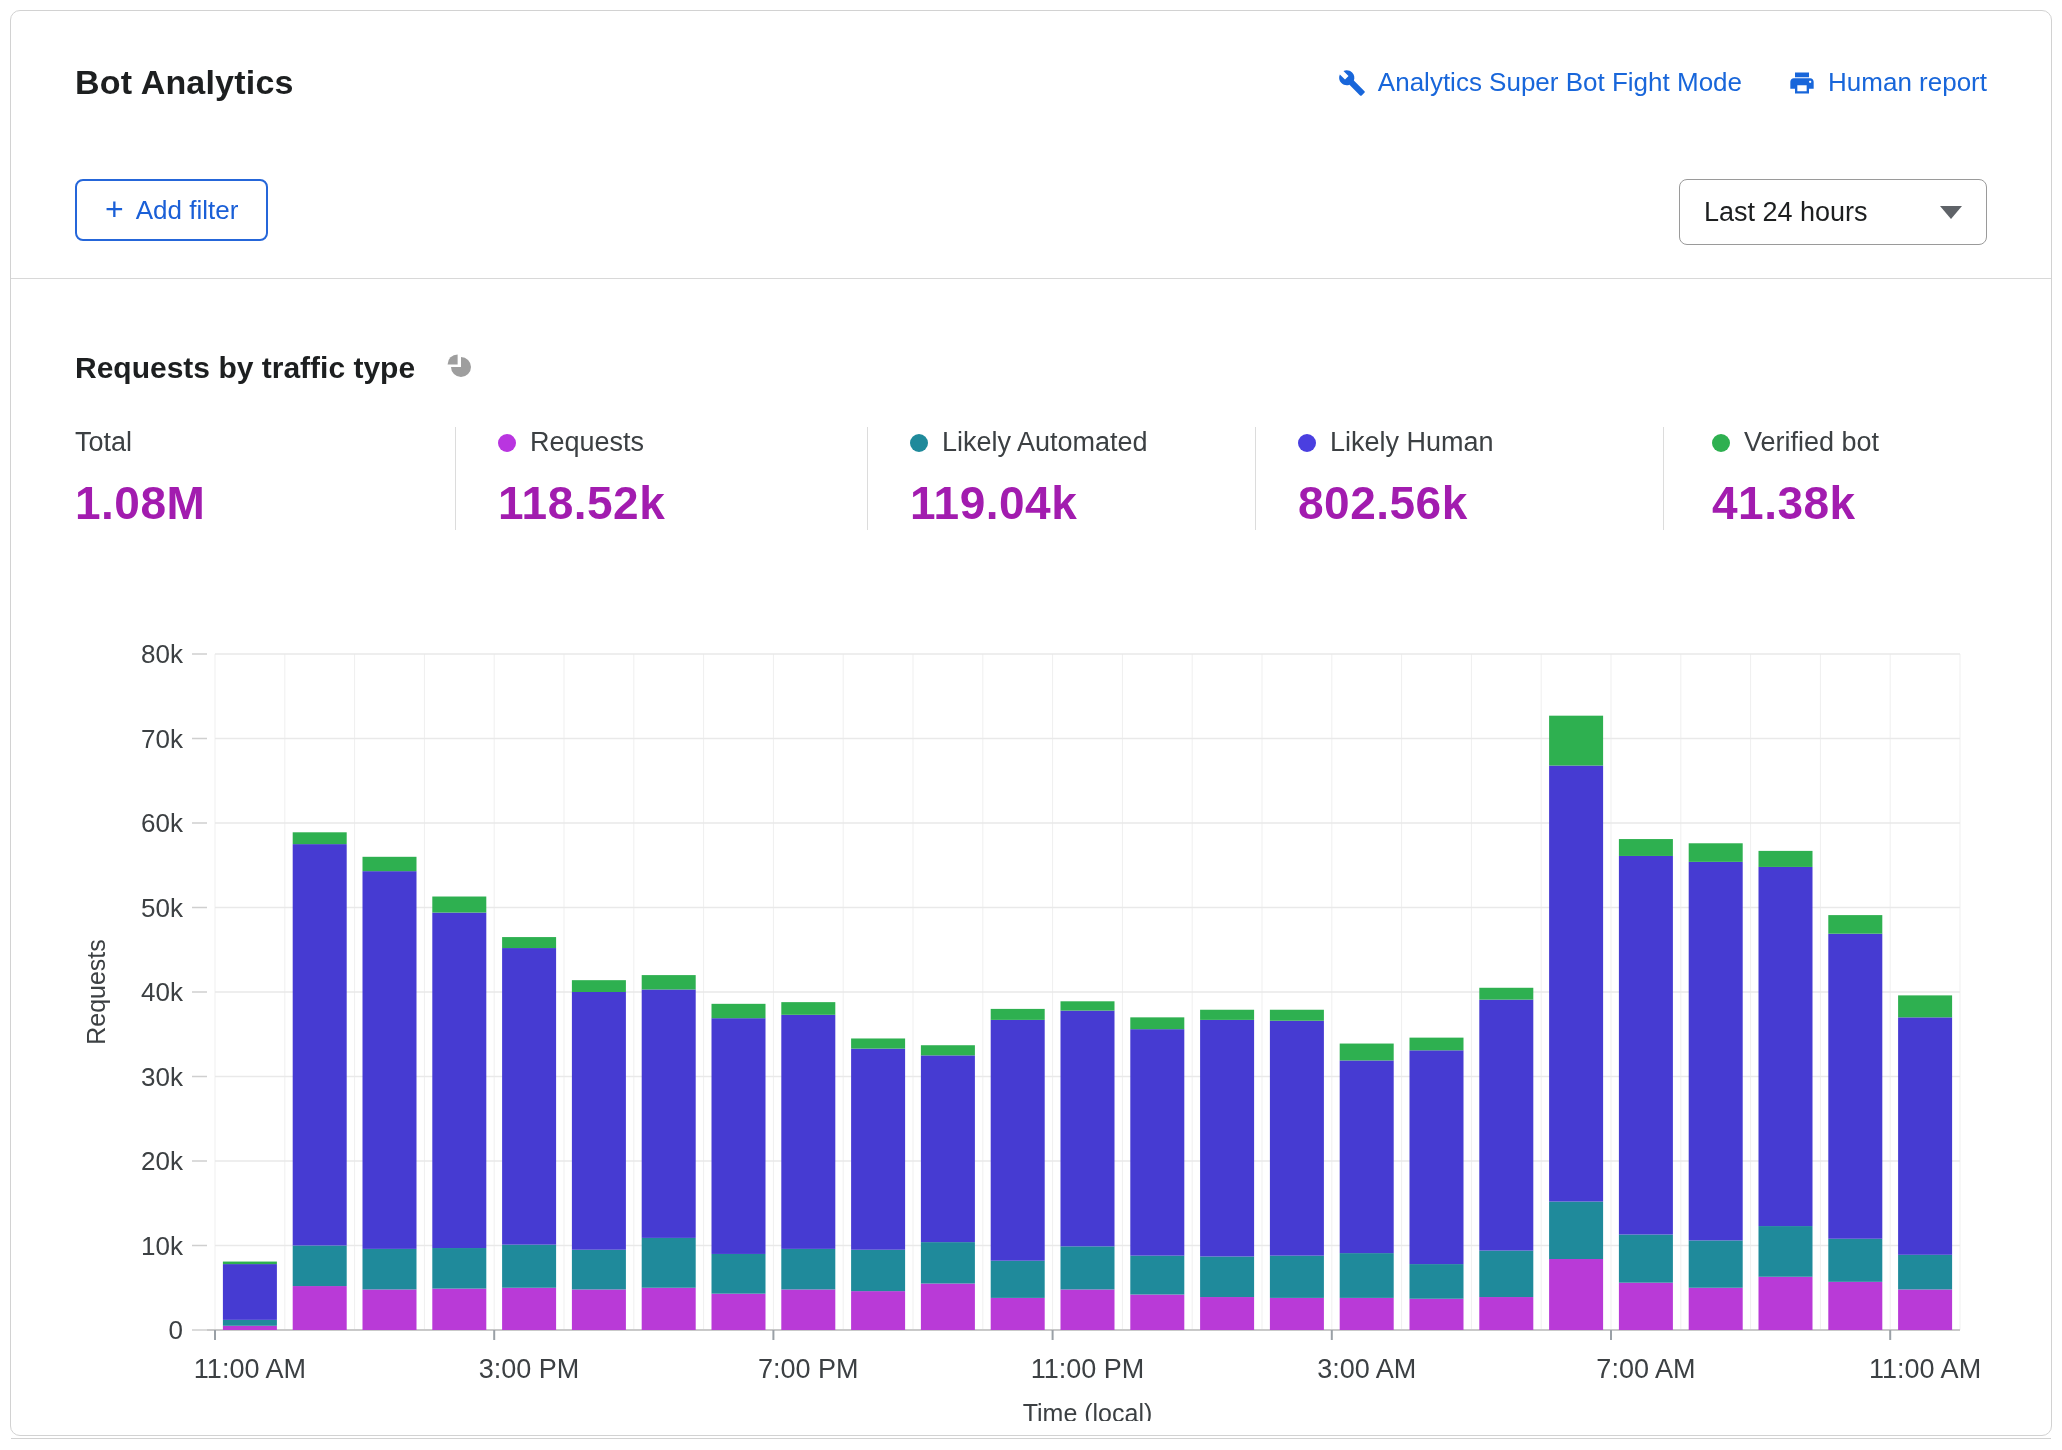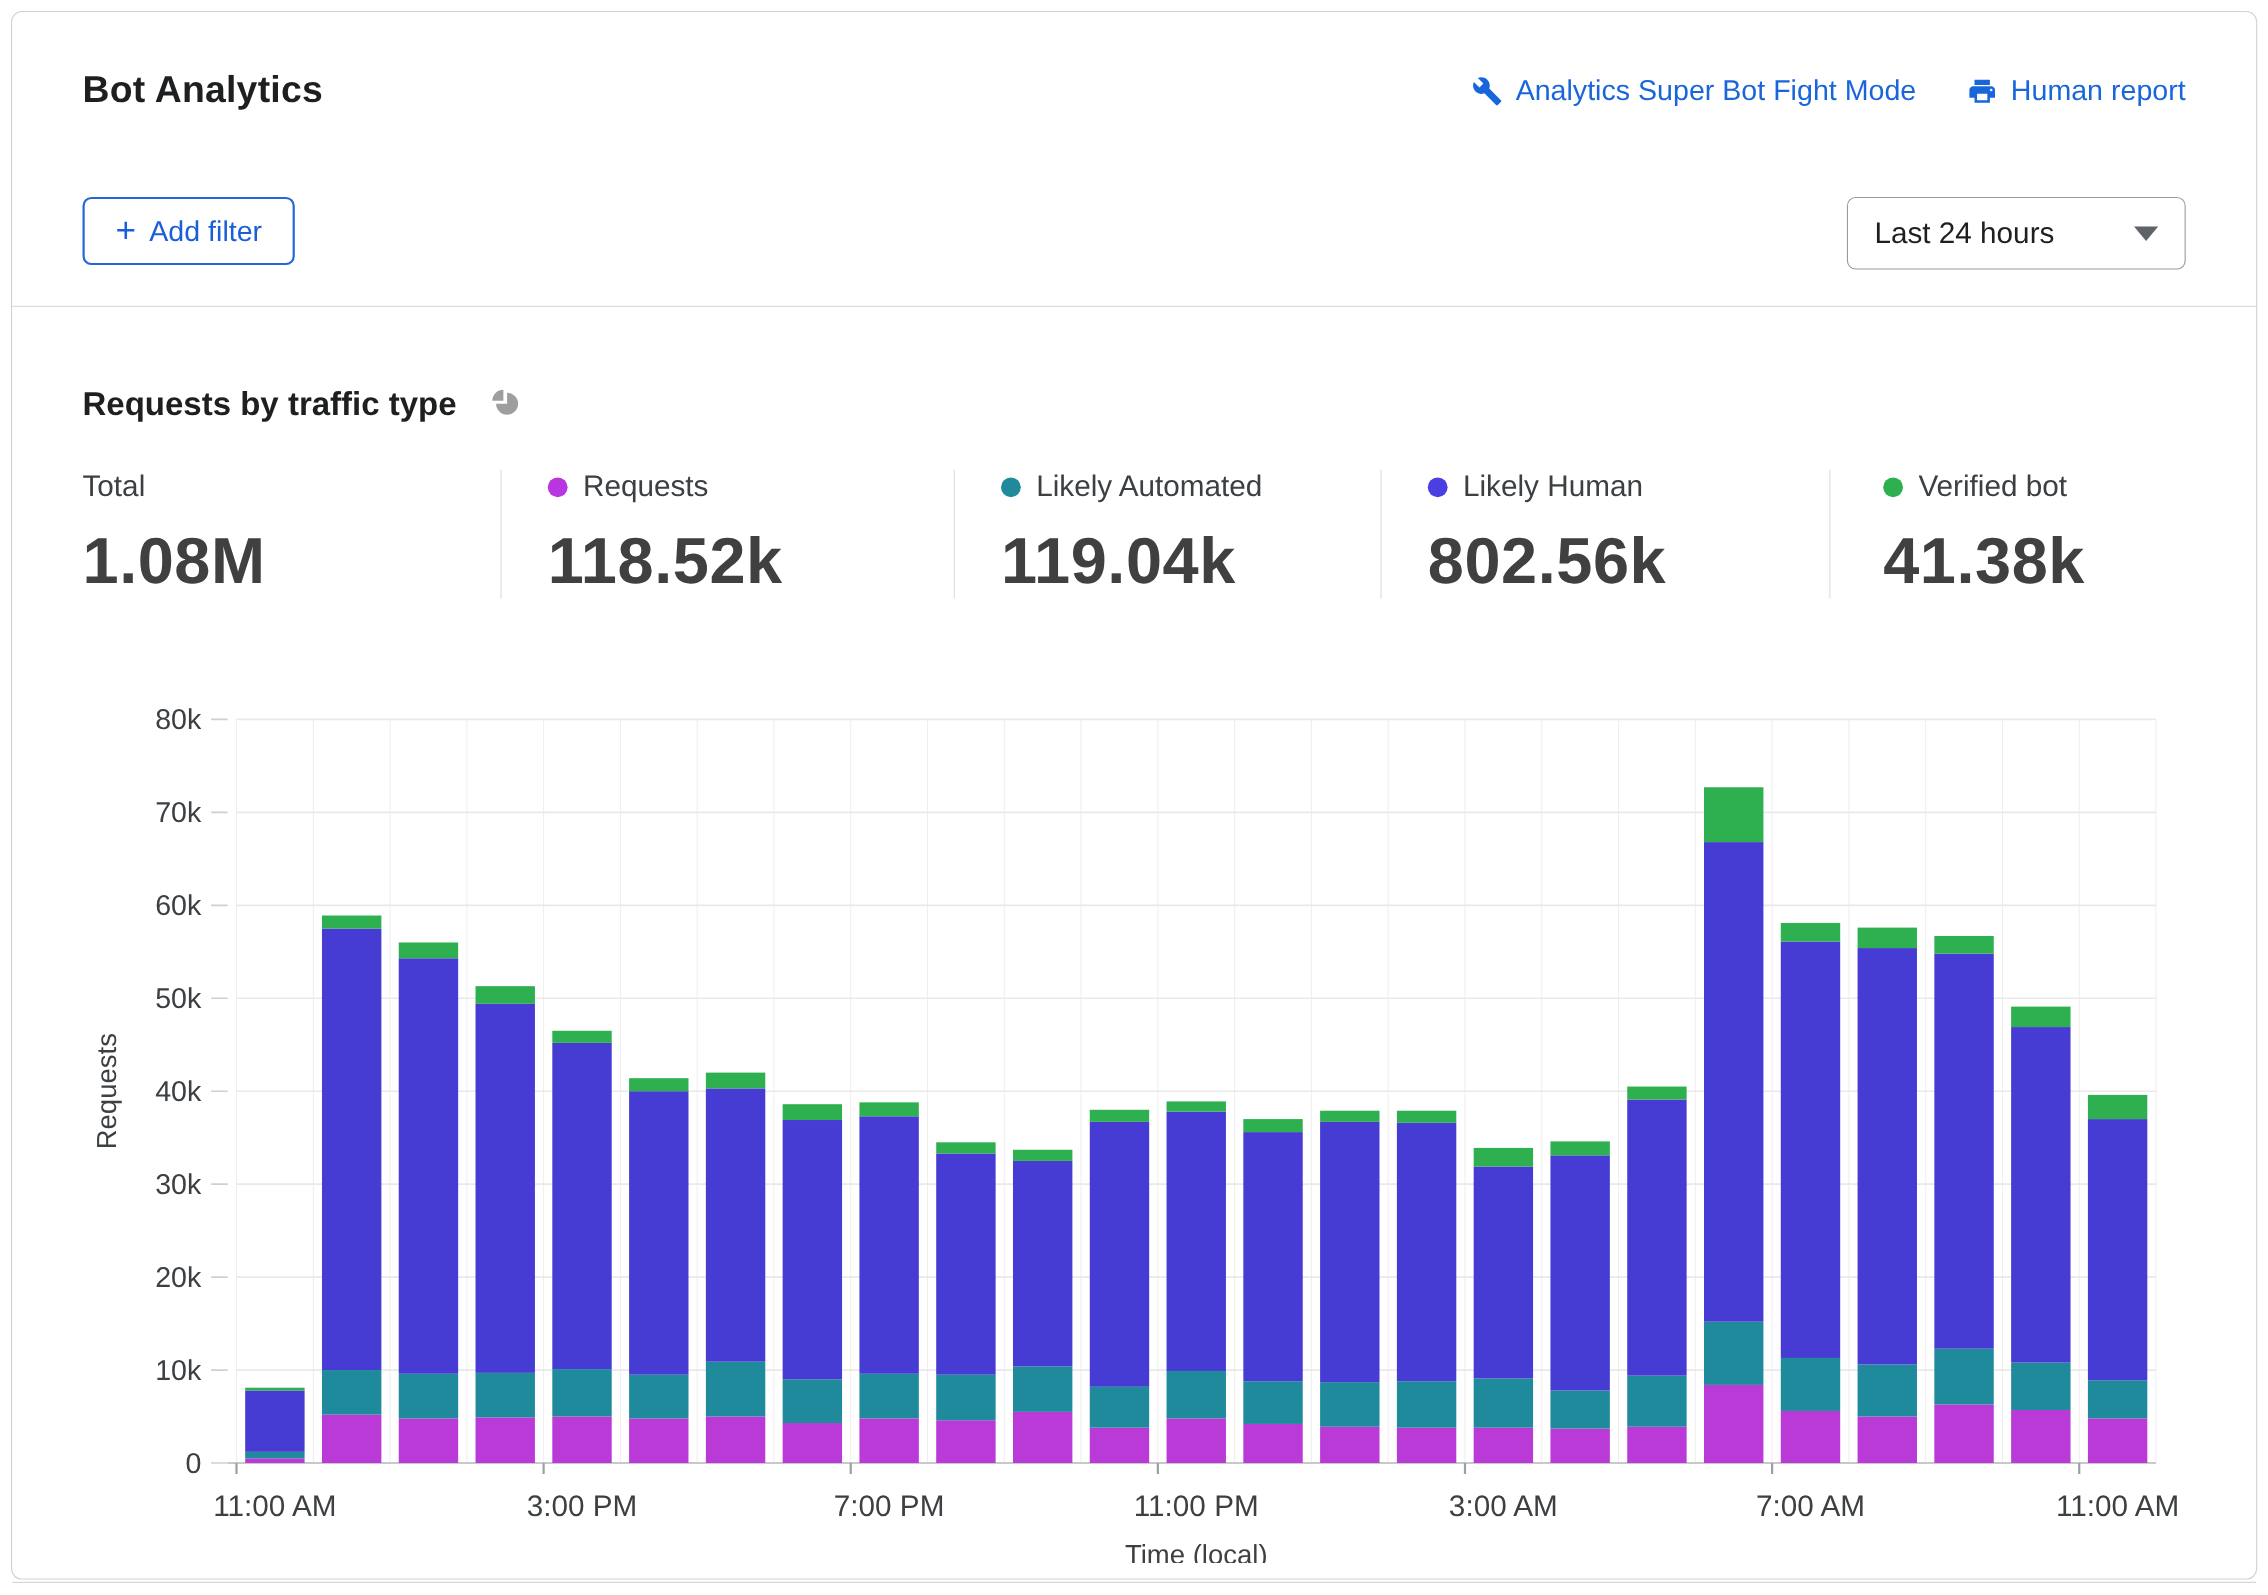--- a/index.html
+++ b/index.html
@@ -27,21 +27,21 @@
   .chev{width:0;height:0;border-left:11px solid transparent;border-right:11px solid transparent;
         border-top:13px solid #5f6368;}
   .panel{position:absolute;left:64px;right:64px;top:340px;}
   .panel-title-row{display:flex;align-items:center;gap:32px;}
   .panel-title{font-size:30px;font-weight:700;color:#1d1f20;}
   .stats-row{display:flex;margin-top:42px;}
   .stat{box-sizing:border-box;padding-right:30px;}
   .stat + .stat{border-left:1px solid #dcdcdc;padding-left:42px;}
   .stat-label-row{display:flex;align-items:center;gap:14px;font-size:27px;color:#3c4043;}
   .stat-dot{width:18px;height:18px;border-radius:50%;flex:0 0 auto;}
-  .stat-value{margin-top:18px;font-size:59px;font-weight:700;color:#404040;letter-spacing:.5px;}
+  .stat-value{margin-top:18px;font-size:46px;font-weight:700;color:#a21caf;letter-spacing:.5px;}
   .chart-wrap{position:absolute;left:64px;top:595px;width:1912px;height:815px;}
   svg text{font-family:"Liberation Sans",sans-serif;}
   .bottom-divider{position:absolute;left:0px;right:0px;top:1427px;height:0px;
         border-top:1px solid #d2d2d2;}
 </style>
 </head>
 <body>
 
 <div class="card">
 

